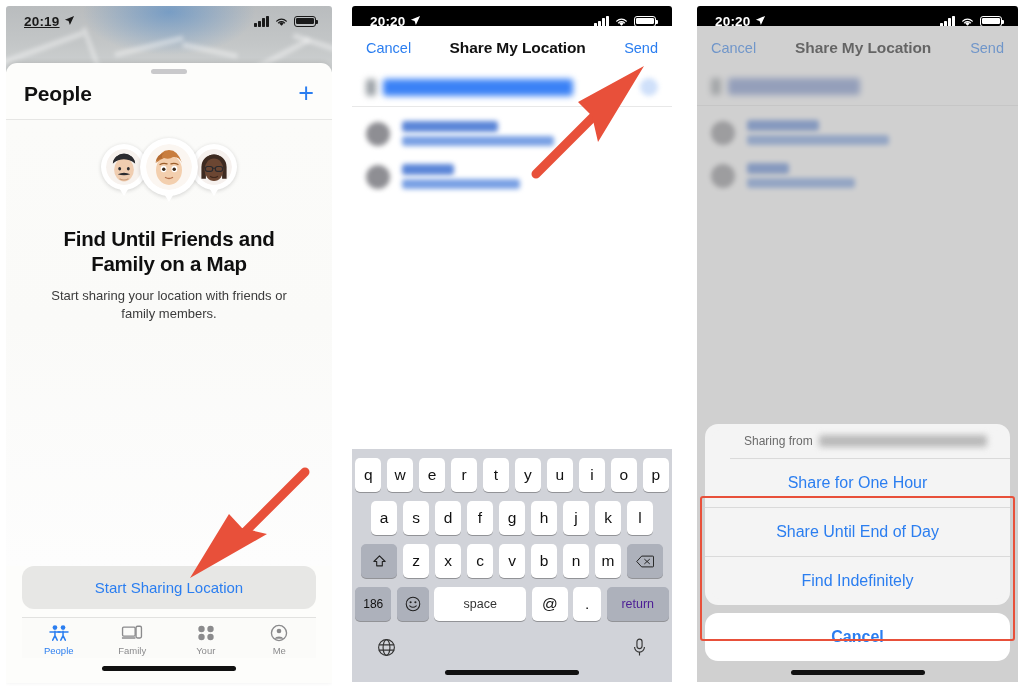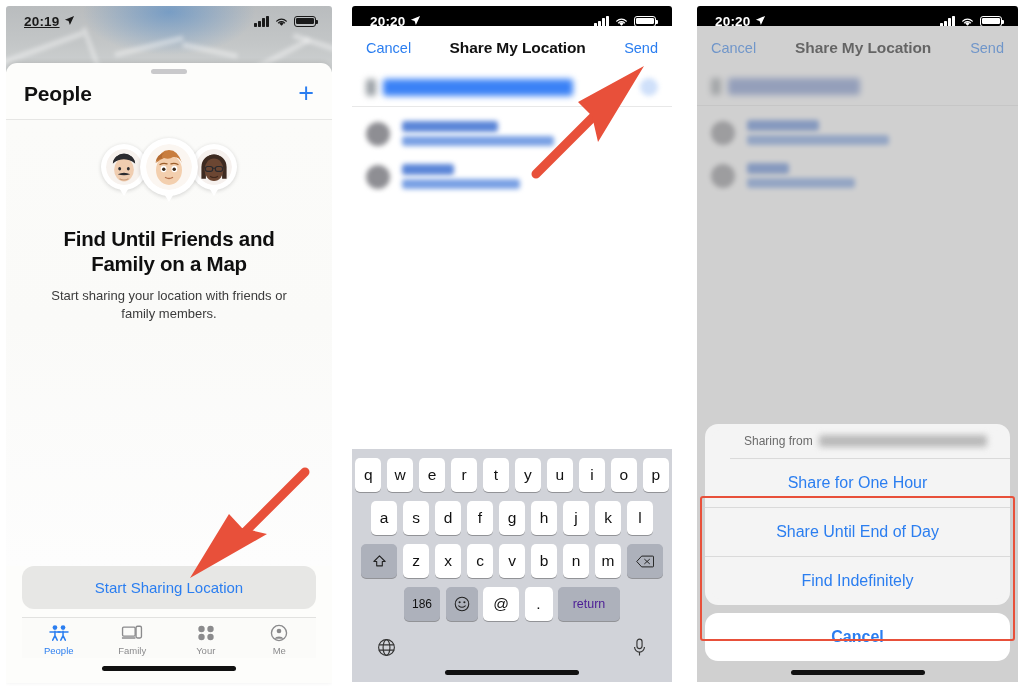--- a/index.html
+++ b/index.html
@@ -563,20 +563,21 @@
         <div class="krow">
           <div class="key num">186</div>
           <div class="key emoji">
             <svg width="16" height="16" viewBox="0 0 18 18">
               <circle cx="9" cy="9" r="7.6" fill="none" stroke="#222" stroke-width="1.2"></circle>
               <circle cx="6.3" cy="7" r="1.2" fill="#222"></circle>
                 <circle cx="11.7" cy="7" r="1.2" fill="#222"></circle>
               <path d="M5.3 11 q3.7 3.4 7.4 0" stroke="#222" stroke-width="1.2" fill="none" stroke-linecap="round"></path>
             </svg>
           </div>
+          <div class="key space">space</div>
           <div class="key at">@</div>
           <div class="key dot">.</div>
           <div class="key ret">return</div>
         </div>
         <div class="kbottom">
           <span class="gi">
             <svg width="19" height="19" viewBox="0 0 20 20">
               <circle cx="10" cy="10" r="8.3" fill="none" stroke="#333" stroke-width="1.2"></circle>
               <ellipse cx="10" cy="10" rx="3.6" ry="8.3" fill="none" stroke="#333" stroke-width="1.2"></ellipse>
               <path d="M1.9 7.2 H18.1 M1.9 12.8 H18.1" stroke="#333" stroke-width="1.2"></path>

